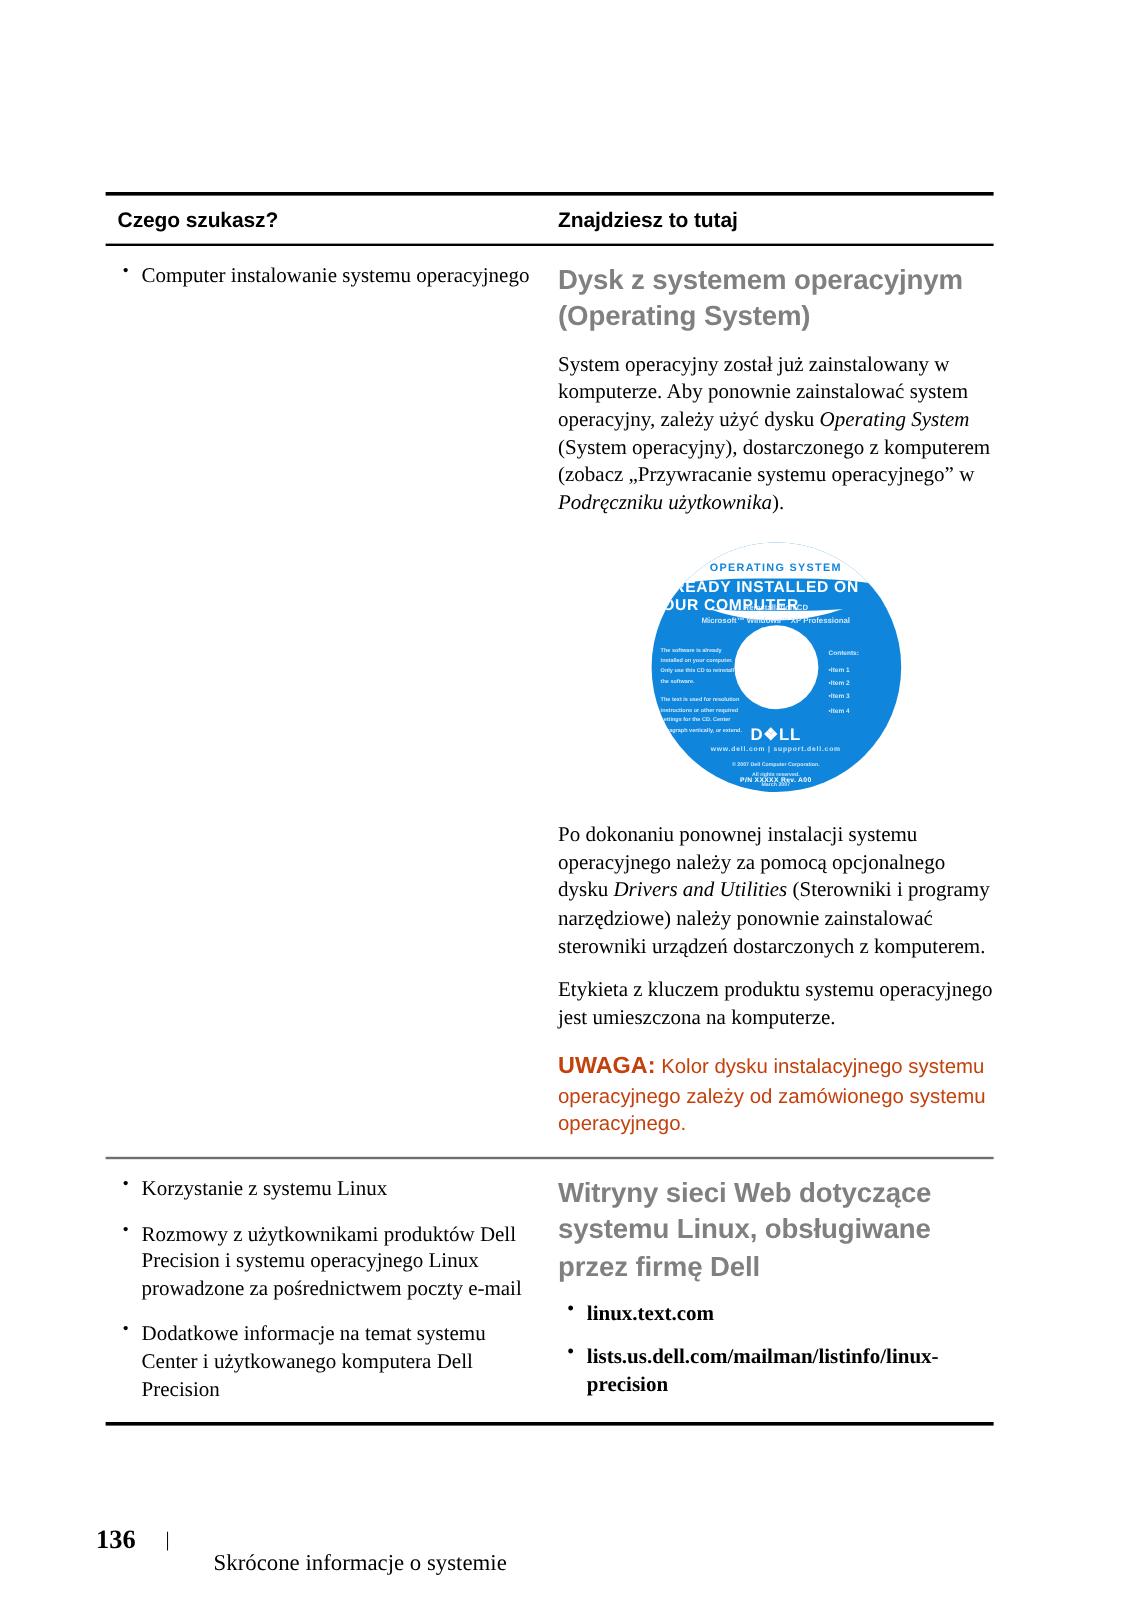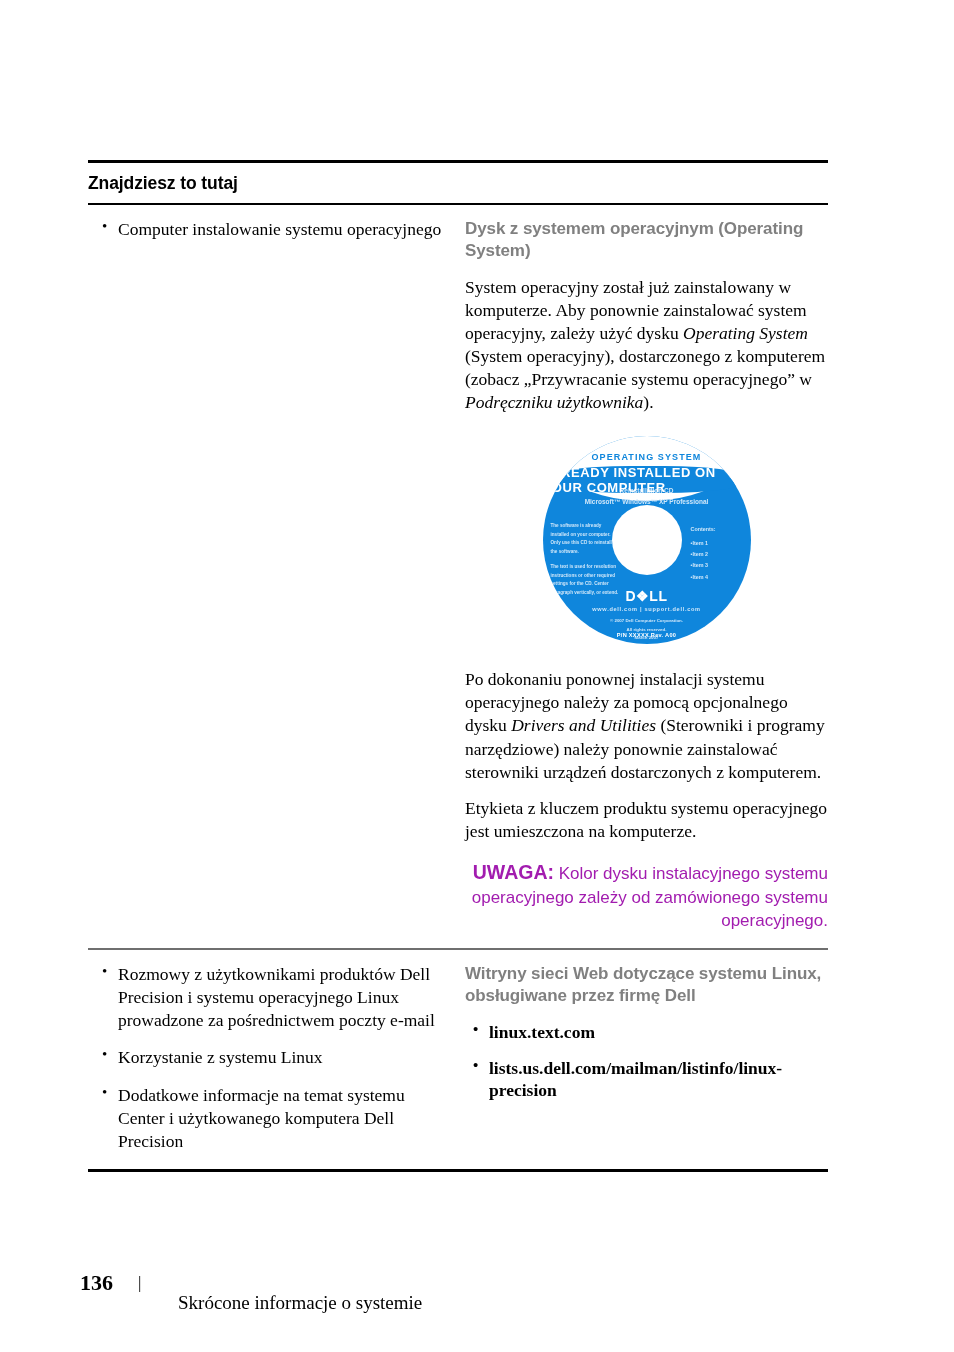--- a/index.html
+++ b/index.html
@@ -106,43 +106,42 @@
     position: absolute;
     left: 14px;
     top: -1px;
     font-size: 15px;
   }
 
   
   .sub-head {
     font-family: "Liberation Sans", sans-serif;
     font-weight: bold;
-    font-size: 17px;
+    font-size: 23px;
     line-height: 1.33;
     color: #808080;
     margin: 0 0 13px 0;
     letter-spacing: -0.1px;
   }
   p.body-text {
     font-family: "Liberation Serif", serif;
     font-size: 17.5px;
     line-height: 1.32;
     margin: 0 0 13px 0;
     color: #000000;
   }
   p.body-text:last-child { margin-bottom: 0; }
   .ital { font-style: italic; }
 
   .note {
     font-family: "Liberation Sans", sans-serif;
     font-size: 17px;
     line-height: 1.37;
     margin: 16px 0 0 0;
-    color: #a21caf;
-    text-align: right;
+    color: #c2410c;
   }
   .note .note-label {
     font-weight: bold;
     font-size: 19.5px;
   }
 
   ul.link-bullets {
     margin: 10px 0 0 0;
     padding: 0;
     list-style: none;
@@ -363,20 +362,23 @@
 </head>
 <body>
 
 <div class="page">
 
   <div class="info-table">
 
     <div class="rule-top"></div>
 
     <div class="row hdr-row">
+      <div class="col-left">
+        <div class="hdr-cell">Czego szukasz?</div>
+      </div>
       <div class="col-right">
         <div class="hdr-cell">Znajdziesz to tutaj</div>
       </div>
     </div>
 
     <div class="rule-head"></div>
 
     <div class="row body-row">
 
       <div class="col-left">
@@ -443,22 +445,22 @@
 
       </div>
     </div>
 
     <div class="rule-row"></div>
 
     <div class="row body-row">
 
       <div class="col-left">
         <ul class="bullets">
+          <li>Korzystanie z systemu Linux</li>
           <li>Rozmowy z użytkownikami produktów Dell Precision i systemu operacyjnego Linux prowadzone za pośrednictwem poczty e-mail</li>
-          <li>Korzystanie z systemu Linux</li>
           <li>Dodatkowe informacje na temat systemu Center i użytkowanego komputera Dell Precision</li>
         </ul>
       </div>
 
       <div class="col-right">
         <div class="sub-head">Witryny sieci Web dotyczące systemu Linux, obsługiwane przez firmę Dell</div>
         <ul class="link-bullets">
           <li>linux.text.com</li>
           <li>lists.us.dell.com/mailman/listinfo/linux-precision</li>
         </ul>

